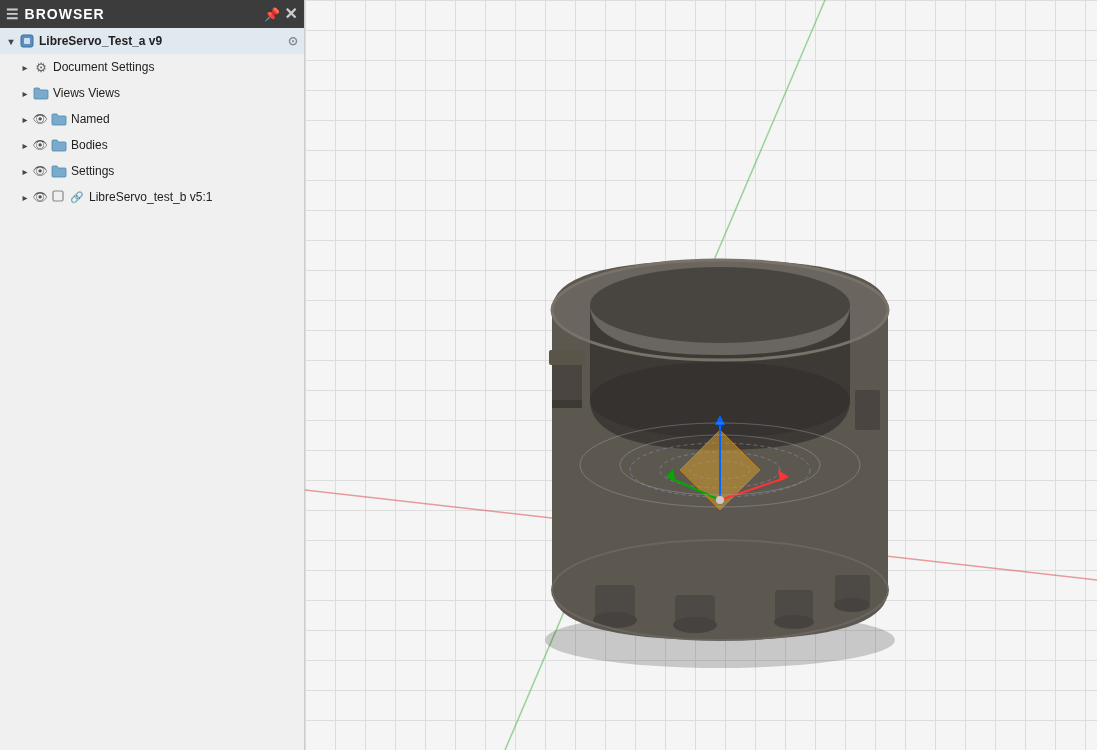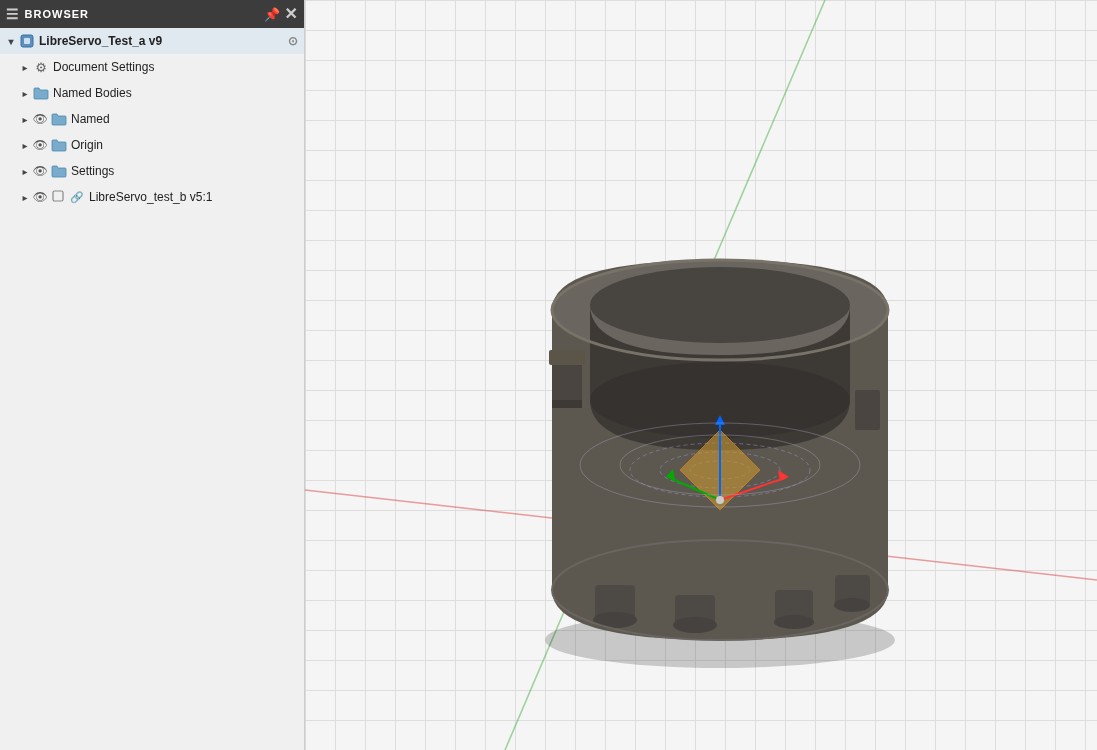--- a/index.html
+++ b/index.html
@@ -140,21 +140,21 @@
       font-weight: bold;
     }
   </style>
 </head>
 <body>
 
 <div id="sidebar">
 
   <div id="browser-header">
     <span style="cursor:pointer; font-size:14px; color:#ccc;">☰</span>
-    <span style="font-size:11px; font-weight:bold; letter-spacing:1px;">BROWSER</span>
+    <span style="font-size:14px; font-weight:bold; letter-spacing:1px;">BROWSER</span>
     <div class="browser-header-icons">
       <span class="header-icon-btn">📌</span>
       <span class="header-icon-btn" style="font-size:16px;">✕</span>
     </div>
   </div>
 
   <div id="tree-area">
 
     <div class="tree-row tree-row-root indent-0">
       <span class="expand-arrow expanded"></span>
@@ -176,21 +176,21 @@
       <span class="tree-label">Document Settings</span>
     </div>
 
     <div class="tree-row indent-1">
       <span class="expand-arrow collapsed"></span>
       <span class="tree-icon">
         <svg width="16" height="14" viewBox="0 0 16 14">
           <path d="M1 3 Q1 2 2 2 L6 2 L7 4 L14 4 Q15 4 15 5 L15 12 Q15 13 14 13 L2 13 Q1 13 1 12 Z" fill="#7aaacc" stroke="#4a8aac" stroke-width="0.8"></path>
         </svg>
       </span>
-      <span class="tree-label">Named Bodies</span>
+      <span class="tree-label">Views Views</span>
     </div>
 
     <div class="tree-row indent-1">
       <span class="expand-arrow collapsed"></span>
       <span class="eye-icon">👁</span>
       <span class="tree-icon">
         <svg width="16" height="14" viewBox="0 0 16 14">
           <path d="M1 3 Q1 2 2 2 L6 2 L7 4 L14 4 Q15 4 15 5 L15 12 Q15 13 14 13 L2 13 Q1 13 1 12 Z" fill="#7aaacc" stroke="#4a8aac" stroke-width="0.8"></path>
         </svg>
       </span>
@@ -198,21 +198,21 @@
     </div>
 
     <div class="tree-row indent-1">
       <span class="expand-arrow collapsed"></span>
       <span class="eye-icon">👁</span>
       <span class="tree-icon">
         <svg width="16" height="14" viewBox="0 0 16 14">
           <path d="M1 3 Q1 2 2 2 L6 2 L7 4 L14 4 Q15 4 15 5 L15 12 Q15 13 14 13 L2 13 Q1 13 1 12 Z" fill="#7aaacc" stroke="#4a8aac" stroke-width="0.8"></path>
         </svg>
       </span>
-      <span class="tree-label">Origin</span>
+      <span class="tree-label">Bodies</span>
     </div>
 
     <div class="tree-row indent-1">
       <span class="expand-arrow collapsed"></span>
       <span class="eye-icon">👁</span>
       <span class="tree-icon">
         <svg width="16" height="14" viewBox="0 0 16 14">
           <path d="M1 3 Q1 2 2 2 L6 2 L7 4 L14 4 Q15 4 15 5 L15 12 Q15 13 14 13 L2 13 Q1 13 1 12 Z" fill="#7aaacc" stroke="#4a8aac" stroke-width="0.8"></path>
         </svg>
       </span>

